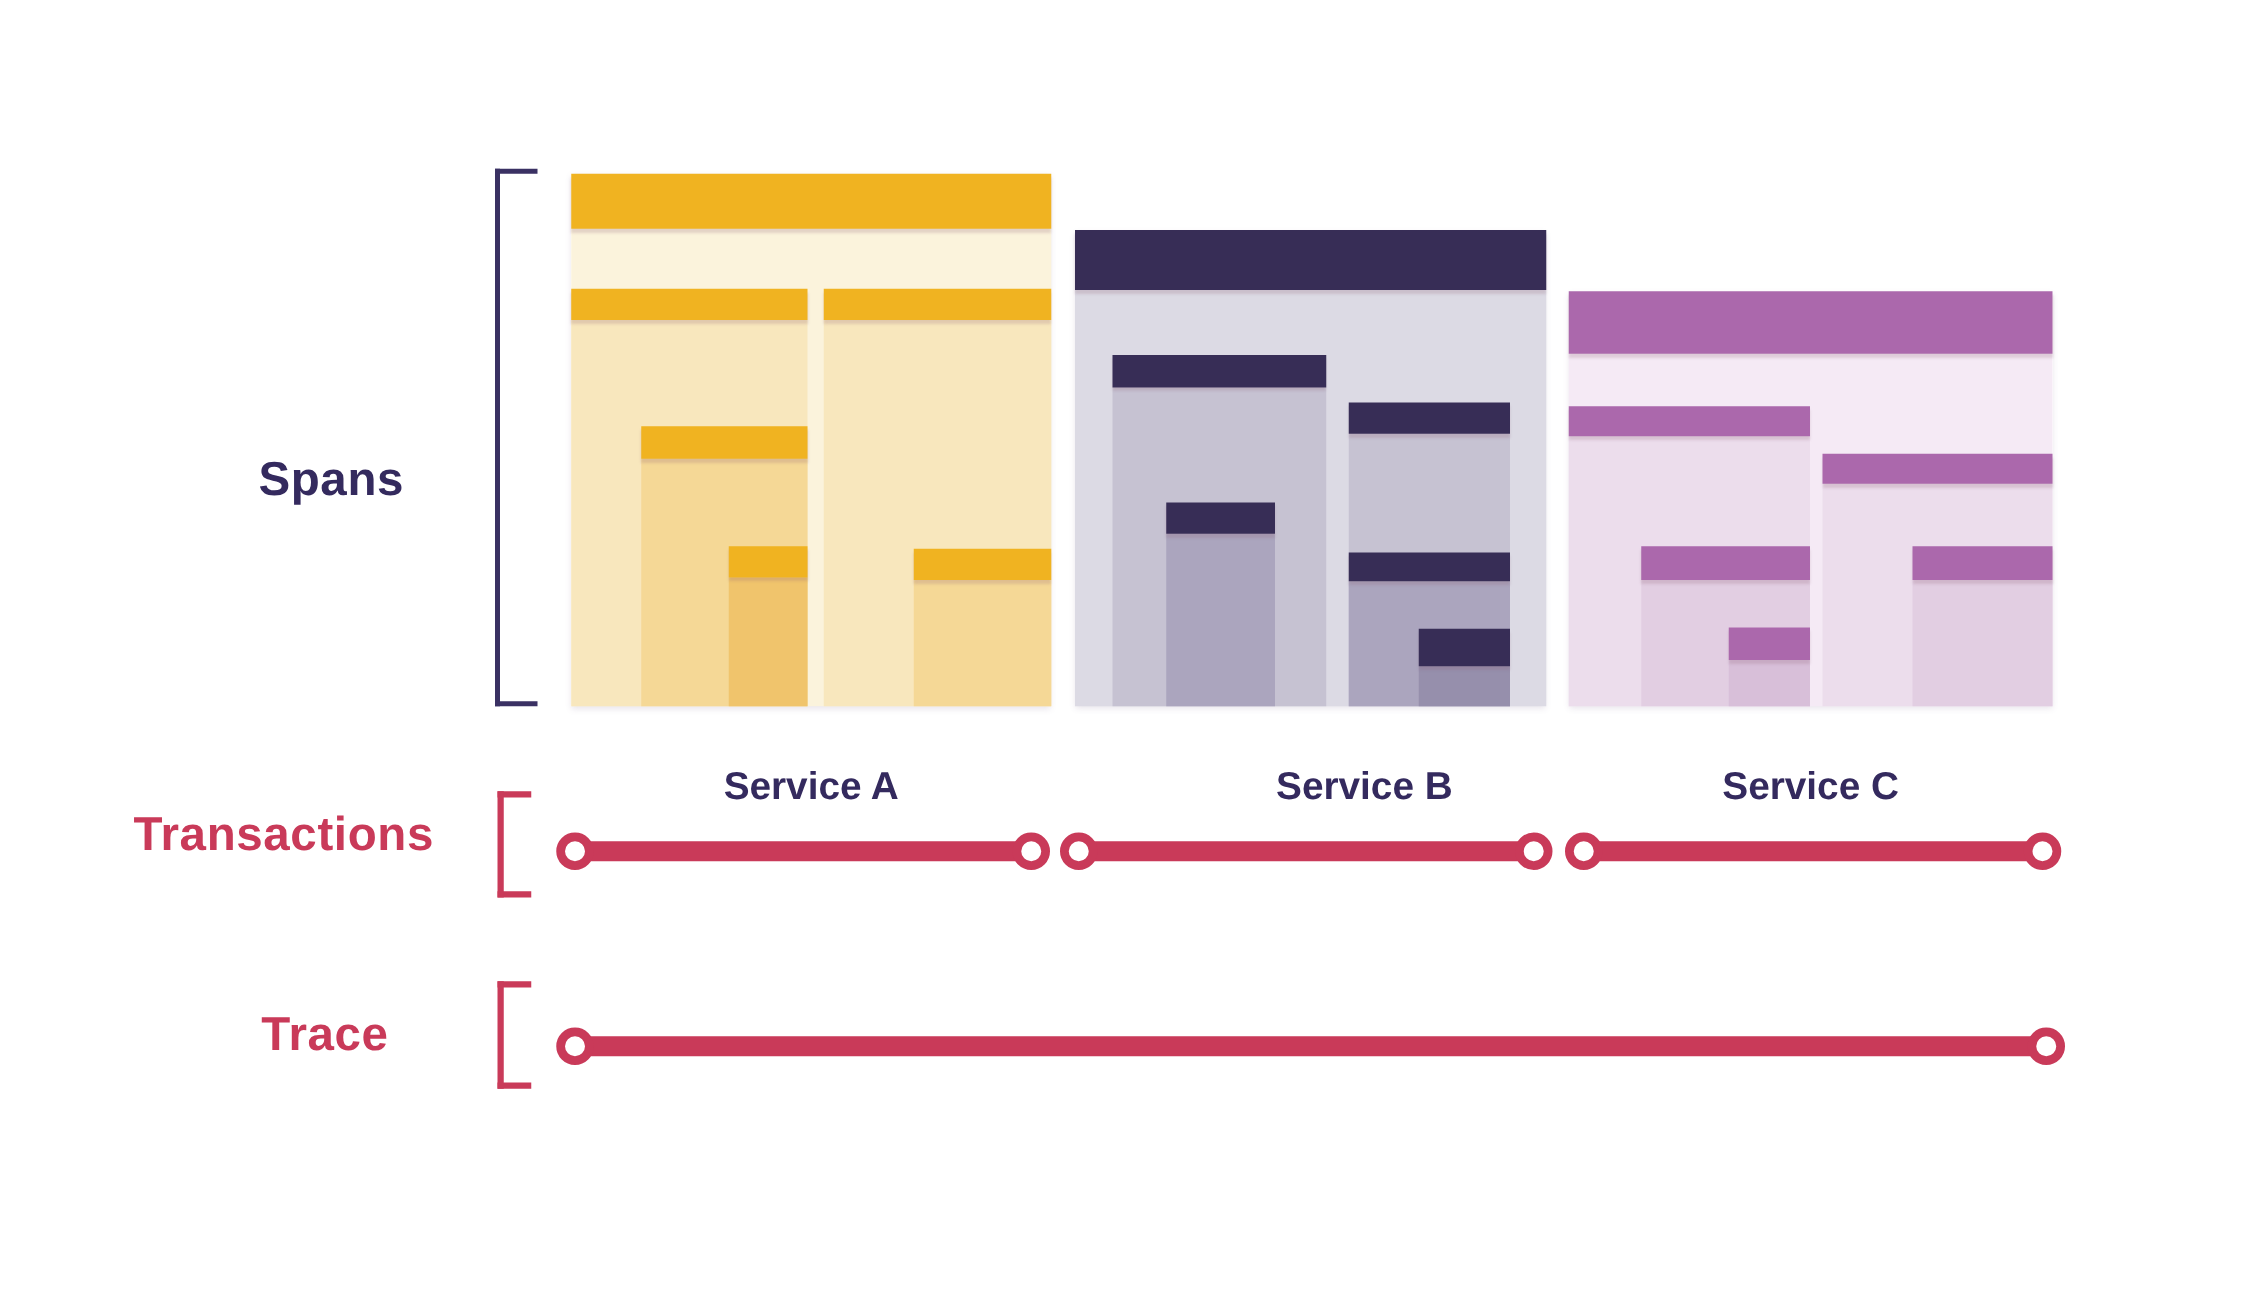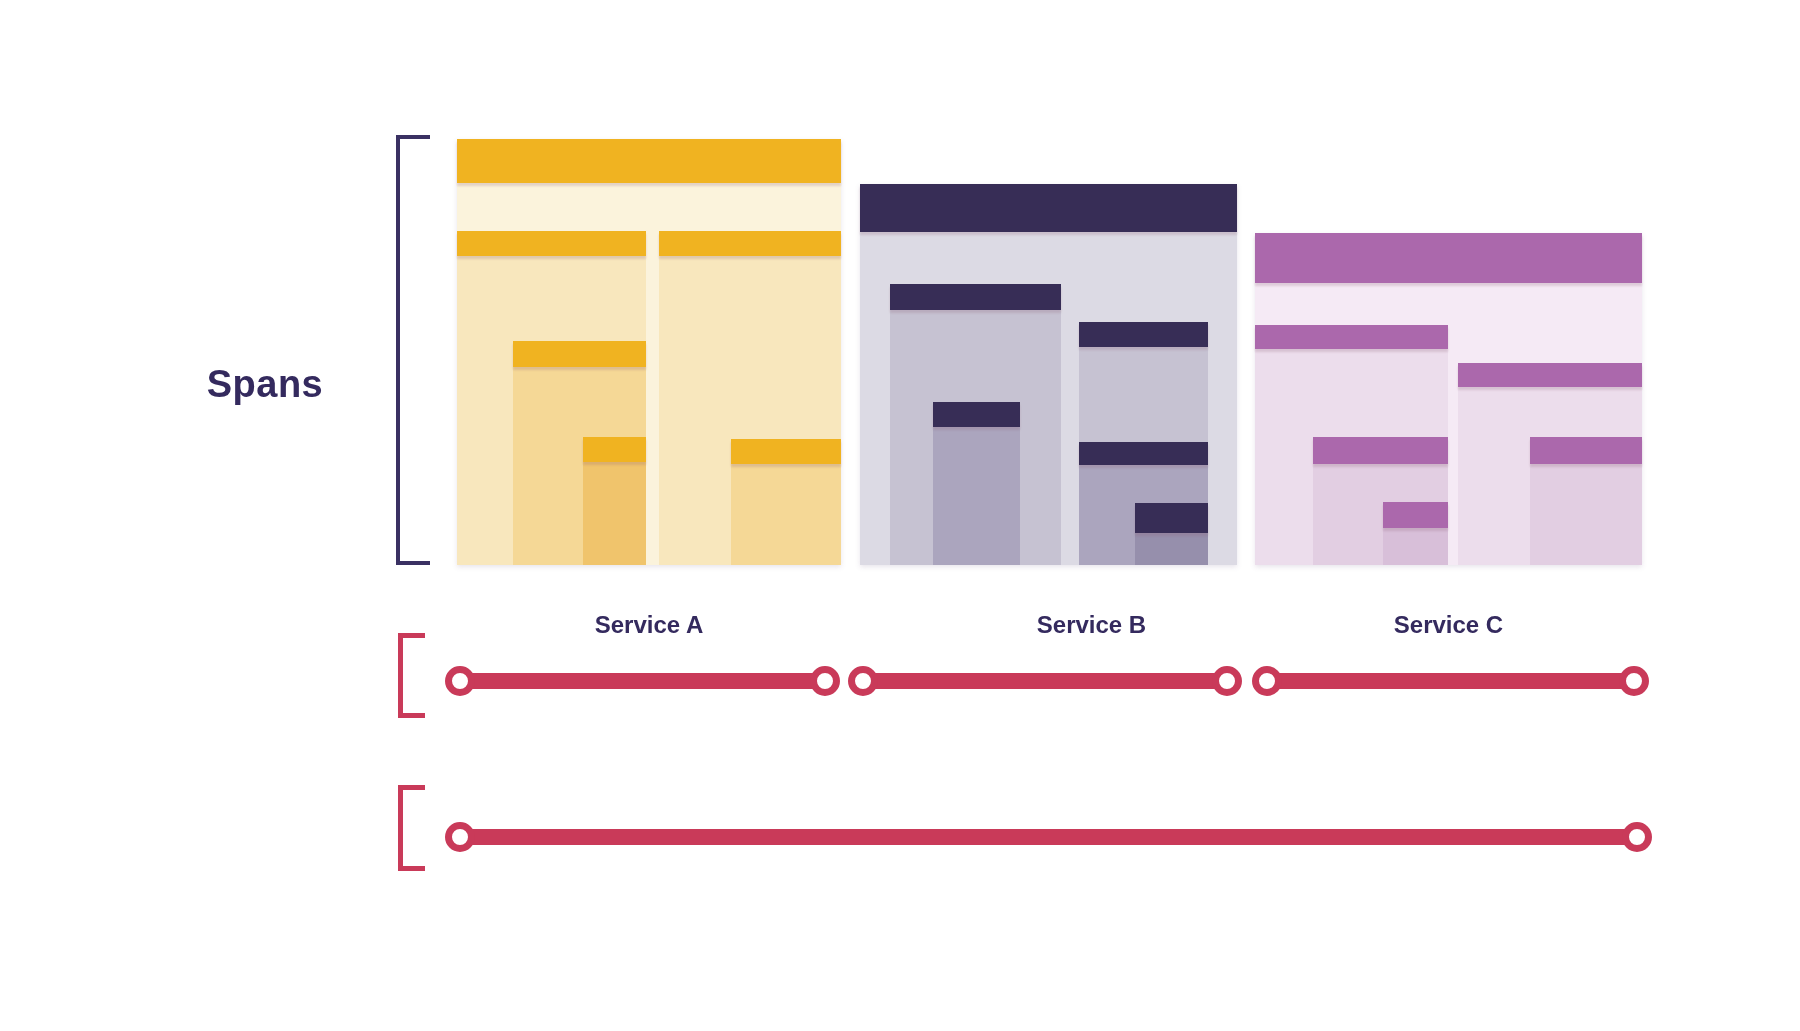--- a/index.html
+++ b/index.html
@@ -54,21 +54,21 @@
   }
   .span-body { position: absolute; }
   .span-bar  {
     position: absolute;
     box-shadow: 0 3px 2px rgba(140, 95, 120, 0.22);
   }
 
   .service-label {
     position: absolute;
     top: 612px;
-    font-size: 24px;
+    font-size: 31px;
     font-weight: bold;
     color: var(--navy);
     text-align: center;
     line-height: 1.1;
   }
 
   
   .seg { position: absolute; height: 30px; }
   .seg-line {
     position: absolute;
@@ -134,39 +134,41 @@
         <div class="span-bar" style="left: 58px; top: 204px; width: 135px; height: 27px; background: rgb(171, 104, 172);"></div>
         <div class="span-body" style="left: 275px; top: 231px; width: 112px; height: 101px; background: rgb(226, 206, 226);"></div>
         <div class="span-bar" style="left: 275px; top: 204px; width: 112px; height: 27px; background: rgb(171, 104, 172);"></div>
         <div class="span-body" style="left: 128px; top: 295px; width: 65px; height: 37px; background: rgb(216, 191, 217);"></div>
         <div class="span-bar" style="left: 128px; top: 269px; width: 65px; height: 26px; background: rgb(171, 104, 172);"></div>
       </div>
       <div class="service-label" style="left: 1255px; width: 387px; text-align: center;">Service C</div>
     </div>
 
   <div class="bracket" id="transactions-bracket"></div>
+  <div class="row-label" id="transactions-label">Transactions</div>
   <div id="transactions-group">
       <div class="seg" style="left: 445px; top: 666px; width: 395px;">
         <div class="seg-line" style="left: 15px; right: 15px;"></div>
         <div class="seg-dot" style="left: 0px;"></div>
         <div class="seg-dot" style="right: 0px;"></div>
       </div>
       <div class="seg" style="left: 848px; top: 666px; width: 394px;">
         <div class="seg-line" style="left: 15px; right: 15px;"></div>
         <div class="seg-dot" style="left: 0px;"></div>
         <div class="seg-dot" style="right: 0px;"></div>
       </div>
       <div class="seg" style="left: 1252px; top: 666px; width: 397px;">
         <div class="seg-line" style="left: 15px; right: 15px;"></div>
         <div class="seg-dot" style="left: 0px;"></div>
         <div class="seg-dot" style="right: 0px;"></div>
       </div>
     </div>
 
   <div class="bracket" id="trace-bracket"></div>
+  <div class="row-label" id="trace-label">Trace</div>
   <div id="trace-group">
       <div class="seg" style="left: 445px; top: 822px; width: 1207px;">
         <div class="seg-line" style="left: 15px; right: 15px;"></div>
         <div class="seg-dot" style="left: 0px;"></div>
         <div class="seg-dot" style="right: 0px;"></div>
       </div>
     </div>
 
 </div>
 

